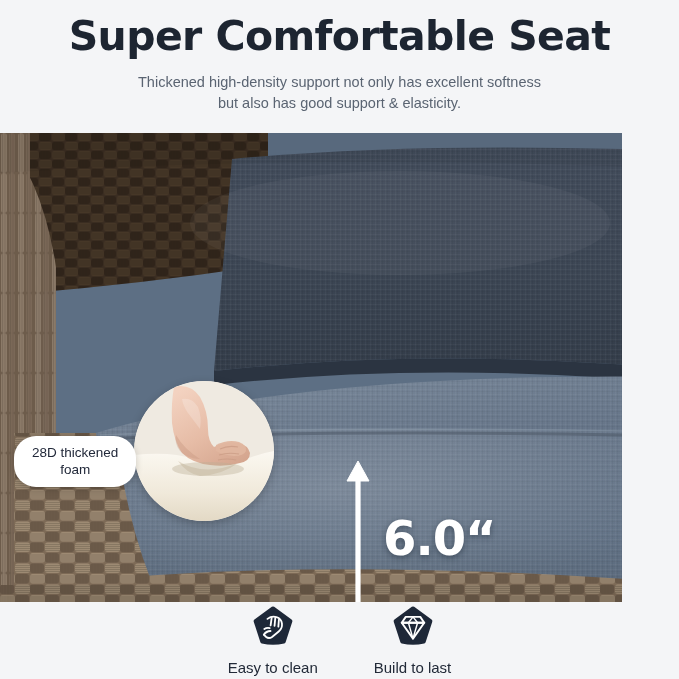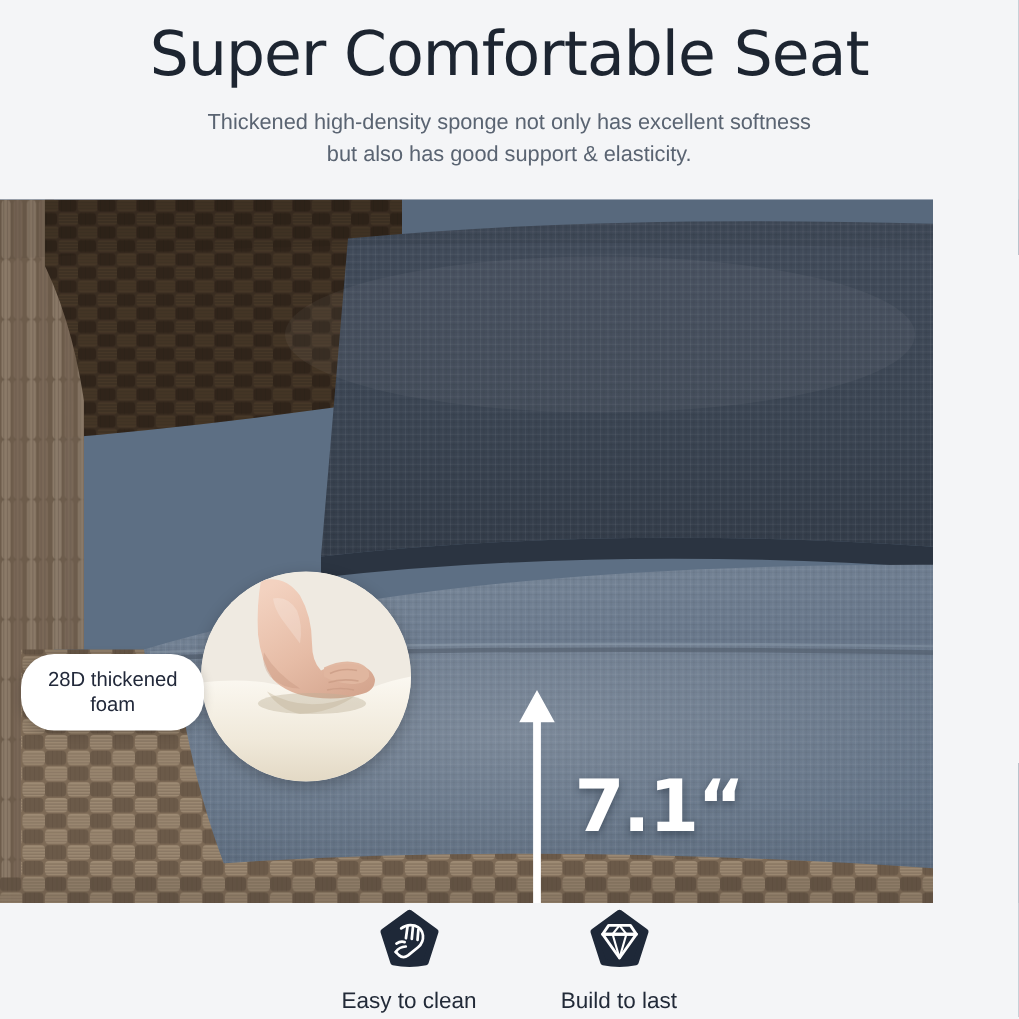--- a/index.html
+++ b/index.html
@@ -30,21 +30,21 @@
     background: #f4f5f7;
     display: flex;
     flex-direction: column;
     align-items: center;
     justify-content: flex-start;
     padding-top: 14px;
     box-sizing: border-box;
   }
   .headline {
     font-size: 41px;
-    font-weight: 400;
+    font-weight: 700;
     color: #1d2531;
     letter-spacing: -0.6px;
     line-height: 1.12;
     text-align: center;
     margin: 0;
     font-family: "DejaVu Sans", sans-serif;
   }
   .subhead {
     margin: 12px 0 0 0;
     font-size: 14.5px;
@@ -161,21 +161,21 @@
   }
 </style>
 </head>
 <body>
 
 <div class="page">
 
   <div class="header">
     <h1 class="headline">Super Comfortable Seat</h1>
     <p class="subhead">
-      <span class="subhead-line">Thickened high-density sponge not only has excellent softness</span>
+      <span class="subhead-line">Thickened high-density support not only has excellent softness</span>
       <span class="subhead-line">but also has good support &amp; elasticity.</span>
     </p>
   </div>
 
   <div class="photo">
 
     <svg class="photo-svg" viewBox="0 0 679 469" preserveAspectRatio="none">
       <defs>
 
         <pattern id="wickerDark" width="26" height="18" patternUnits="userSpaceOnUse">
@@ -366,21 +366,21 @@
     </div>
 
     <svg class="dim-arrow" viewBox="0 0 40 182">
       <g fill="#ffffff" stroke="#ffffff">
         <polygon points="20,2 31,22 9,22" stroke-width="1"></polygon>
         <polygon points="20,180 31,160 9,160" stroke-width="1"></polygon>
         <rect x="17.4" y="18" width="5.2" height="146" stroke="none"></rect>
       </g>
     </svg>
 
-    <div class="dim-label">7.1“</div>
+    <div class="dim-label">6.0“</div>
   </div>
 
   <div class="features">
 
     <div class="feature">
       <svg class="feature-icon" viewBox="0 0 44 44">
         <path d="M22 2.6 L40.2 15.8 L33.3 37.2 Q22 39.6 10.7 37.2 L3.8 15.8 Z" fill="#1e2838" stroke="#1e2838" stroke-width="4.2" stroke-linejoin="round"></path>
         <g fill="none" stroke="#ffffff" stroke-width="1.9" stroke-linecap="round" stroke-linejoin="round">
           <path d="M16.2 13.5 Q20.5 10.2 25.6 11.6 Q30.8 13.2 31.4 18.4 Q31.9 23.4 28 26.7
                    L21 32.4 Q17.6 34.8 14.6 32.2 L12.4 30"></path>

